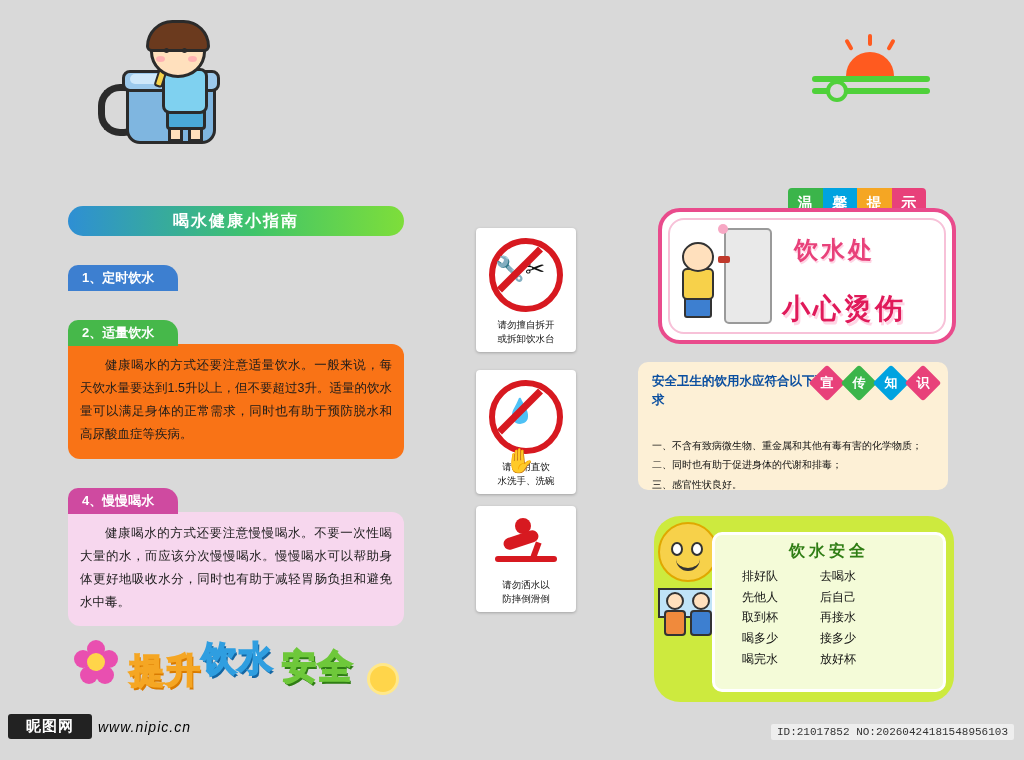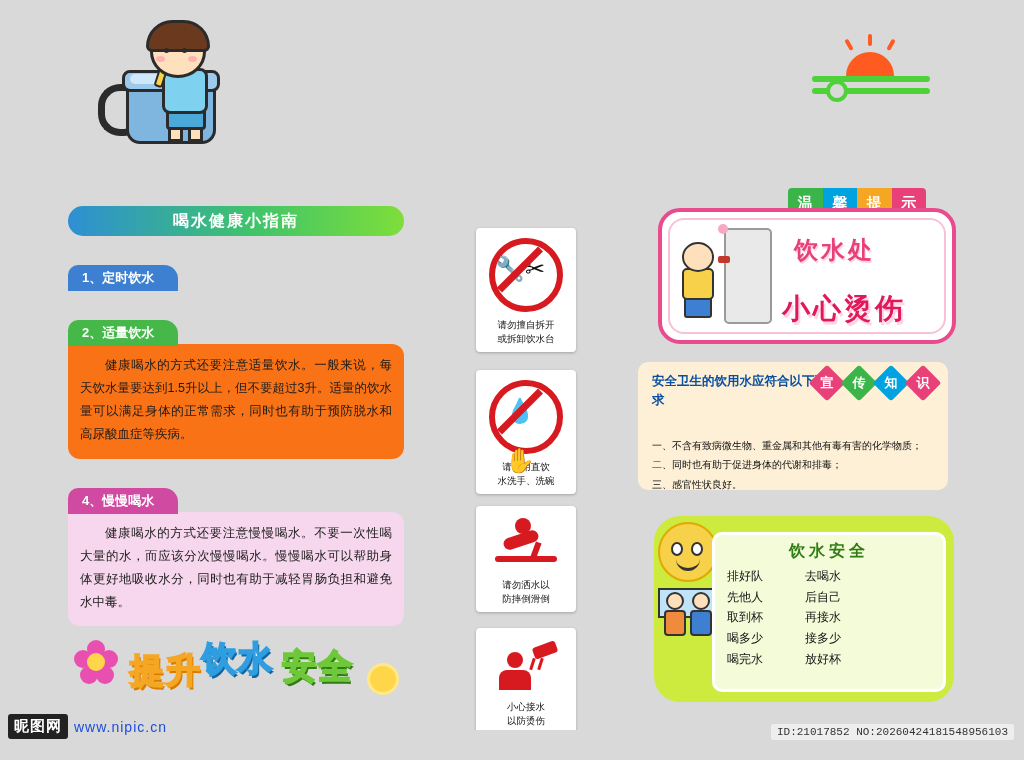--- a/index.html
+++ b/index.html
@@ -509,21 +509,21 @@
     font-weight: bold;
     letter-spacing: 4px;
     color: #2f7d14;
     font-family: "DejaVu Sans", sans-serif;
   }
   .gc-lines {
     margin-top: 4px;
     font-size: 12px;
     line-height: 1.72;
     color: #111;
-    padding-left: 12px;
+    padding-left: 27px;
   }
   .gc-lines .row { display: flex; }
   .gc-lines .row span { width: 78px; }
   .smiley {
     position: absolute;
     left: 4px; top: 6px;
     width: 56px; height: 56px;
     background: #f7d14a;
     border-radius: 50%;
     border: 2px solid #e0a800;
@@ -573,29 +573,30 @@
     left: 8px; top: 714px;
     display: flex;
     align-items: center;
     gap: 6px;
   }
   .wm-logo {
     background: #222;
     color: #fff;
     font-size: 15px;
     font-weight: bold;
-    padding: 3px 6px;
+    padding: 3px 18px;
     border-radius: 3px;
     letter-spacing: 1px;
     font-family: Liberation Mono, monospace;
   }
   .wm-url {
-    color: #1d4ed8;
+    color: #000000;
     font-size: 14px;
     letter-spacing: 1px;
+    font-style: italic;
   }
   .idbar {
     position: absolute;
     right: 10px; top: 724px;
     background: rgba(255,255,255,.55);
     color: #333;
     font-size: 11px;
     padding: 2px 6px;
     border-radius: 2px;
     font-family: "Liberation Mono", monospace;
@@ -691,31 +692,20 @@
     <div class="red-pic">
       <div class="rp-fig" style="left:22px; top:2px; width:16px; height:16px; border-radius:50%;"></div>
       <div class="rp-fig" style="left:10px; top:18px; width:36px; height:12px; border-radius:6px; transform:rotate(-18deg);"></div>
       <div class="rp-fig" style="left:2px; top:40px; width:62px; height:6px; border-radius:3px;"></div>
       <div class="rp-fig" style="left:40px; top:26px; width:6px; height:16px; transform:rotate(20deg);"></div>
     </div>
     <div class="sign-caption">请勿洒水以</div>
     <div class="sign-caption">防摔倒滑倒</div>
   </div>
 
-  <div class="sign" style="top:628px;">
-    <div class="red-pic">
-      <div class="rp-fig" style="left:14px; top:14px; width:16px; height:16px; border-radius:50%;"></div>
-      <div class="rp-fig" style="left:6px; top:32px; width:32px; height:20px; border-radius:8px 8px 0 0;"></div>
-      <div class="rp-fig" style="left:40px; top:6px; width:24px; height:12px; border-radius:3px; transform:rotate(-20deg);"></div>
-      <div class="rp-fig" style="left:38px; top:20px; width:3px; height:12px; transform:rotate(18deg);"></div>
-      <div class="rp-fig" style="left:46px; top:20px; width:3px; height:12px; transform:rotate(18deg);"></div>
-    </div>
-    <div class="sign-caption">小心接水</div>
-    <div class="sign-caption">以防烫伤</div>
-  </div>
 
   <div class="tip-badge">
     <span class="tb1">温</span>
     <span class="tb2">馨</span>
     <span class="tb3">提</span>
     <span class="tb4">示</span>
   </div>
 
   <div class="scald-card">
     <div class="inner"></div>

